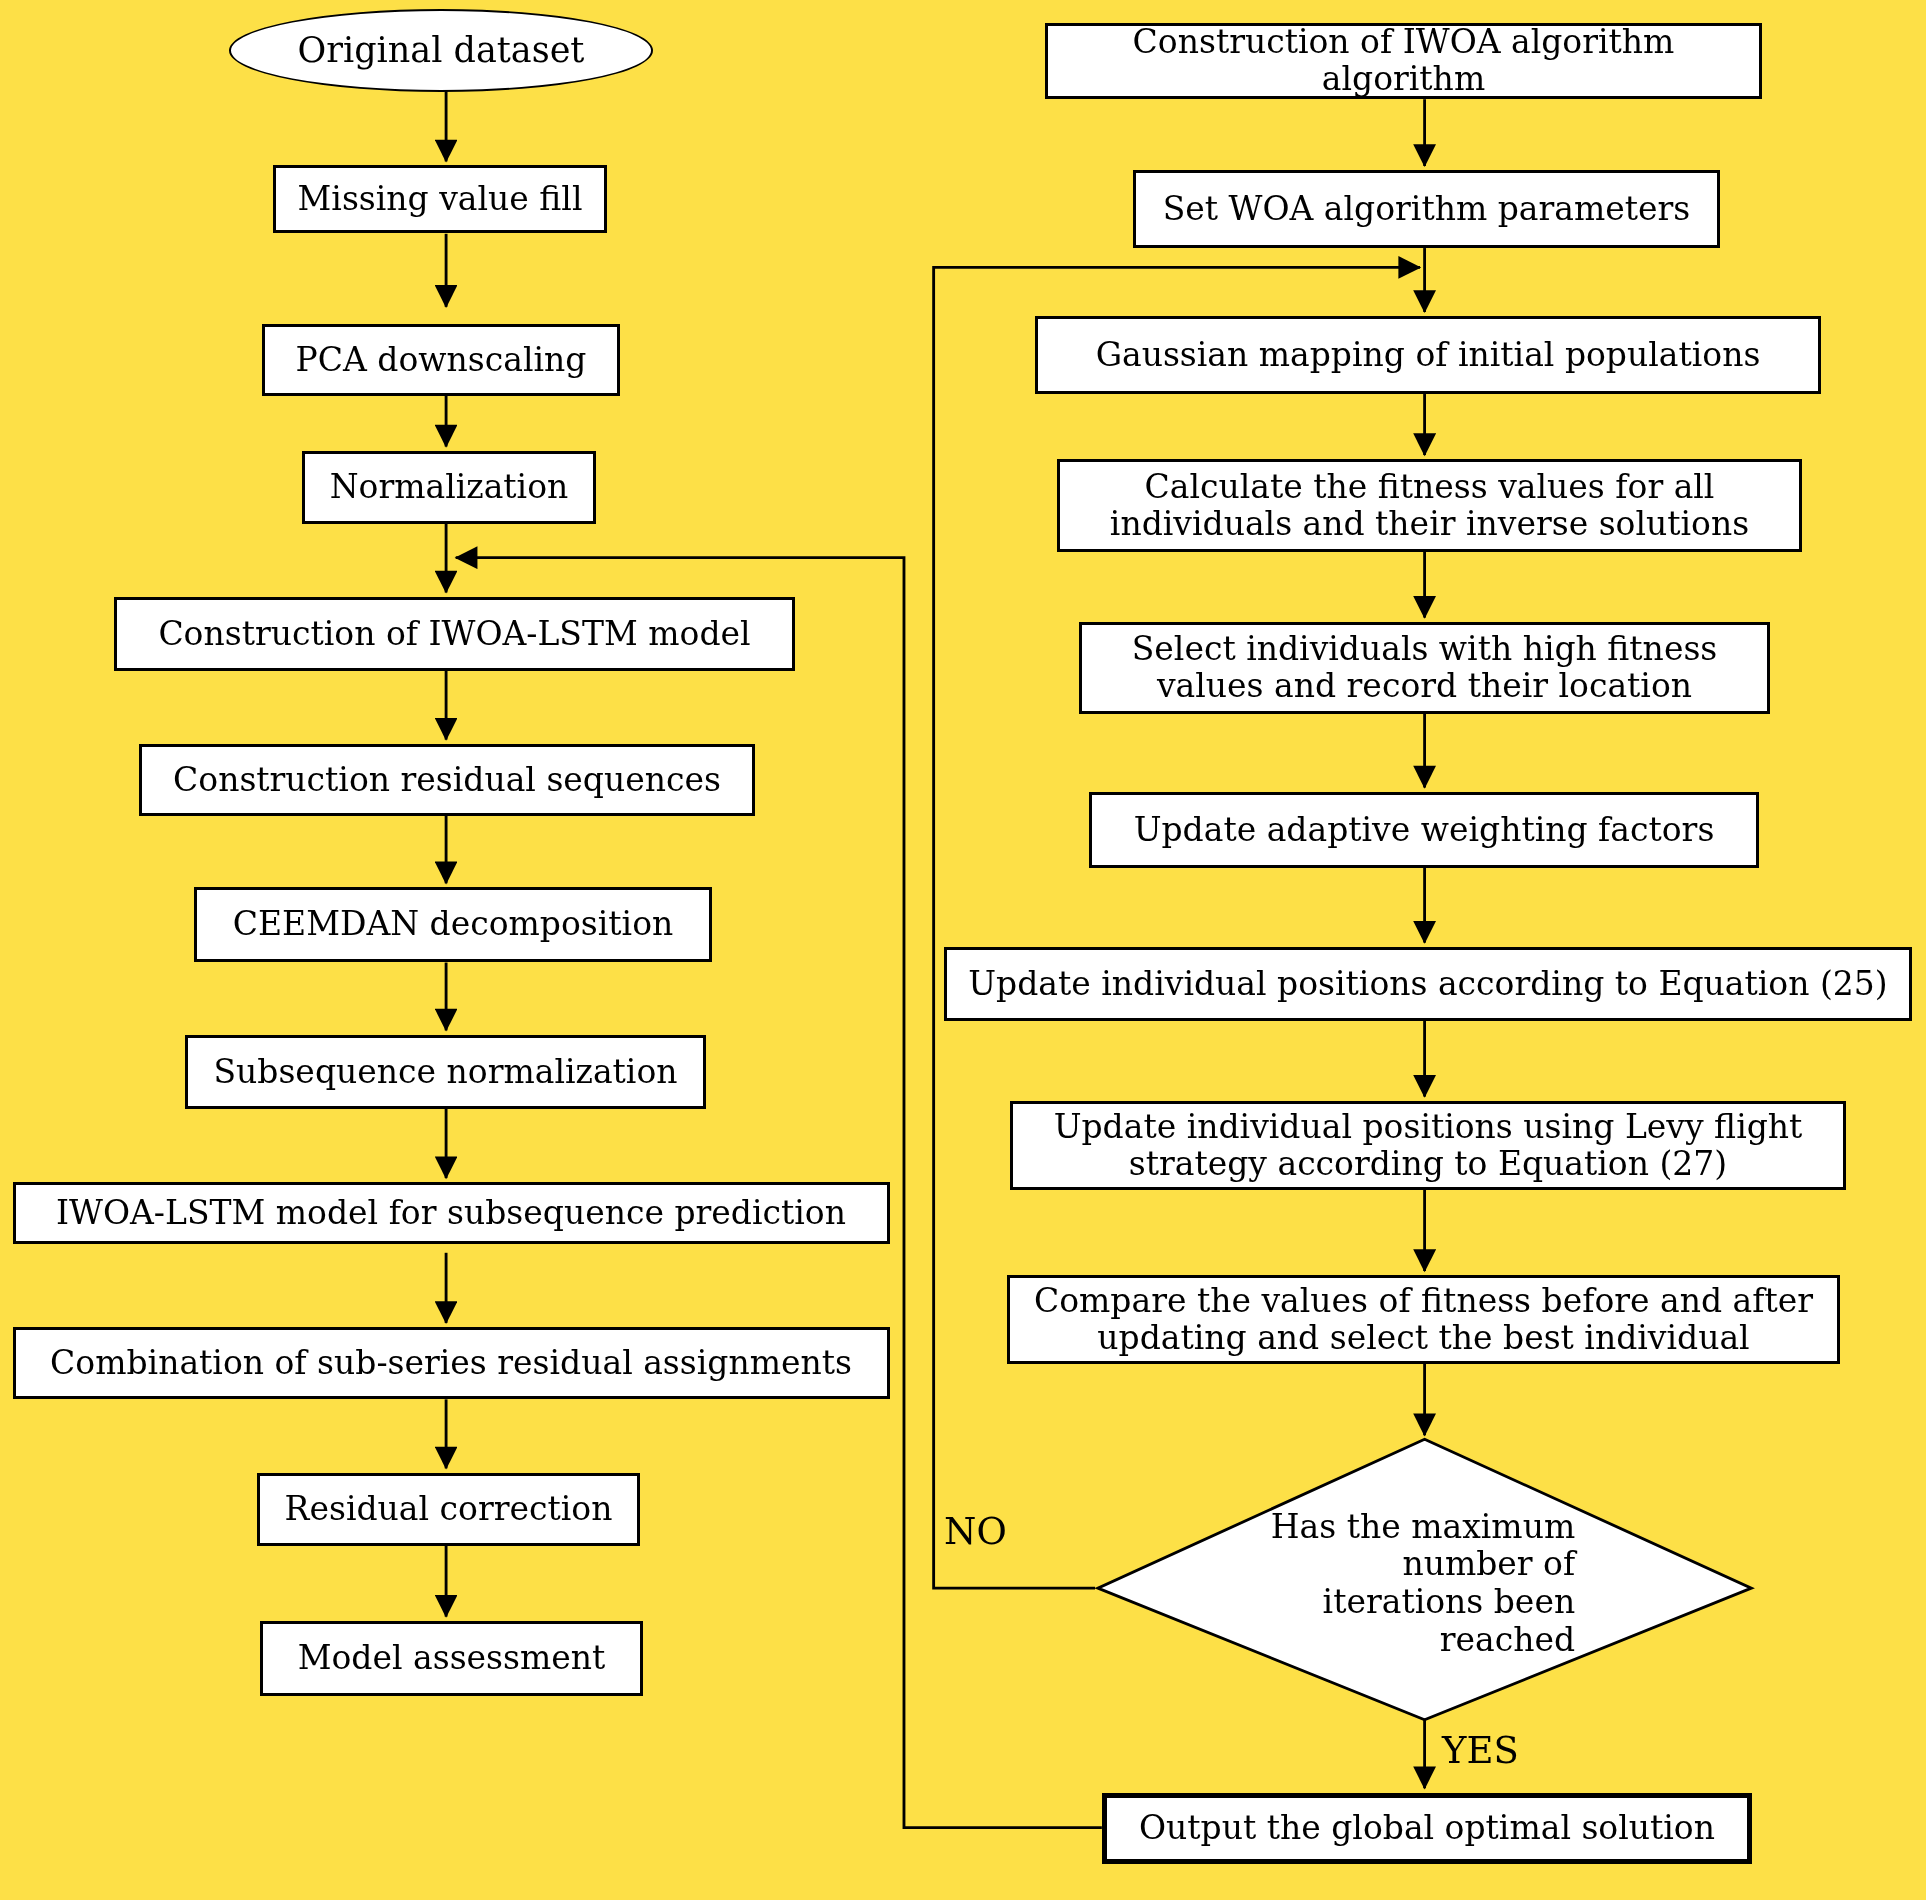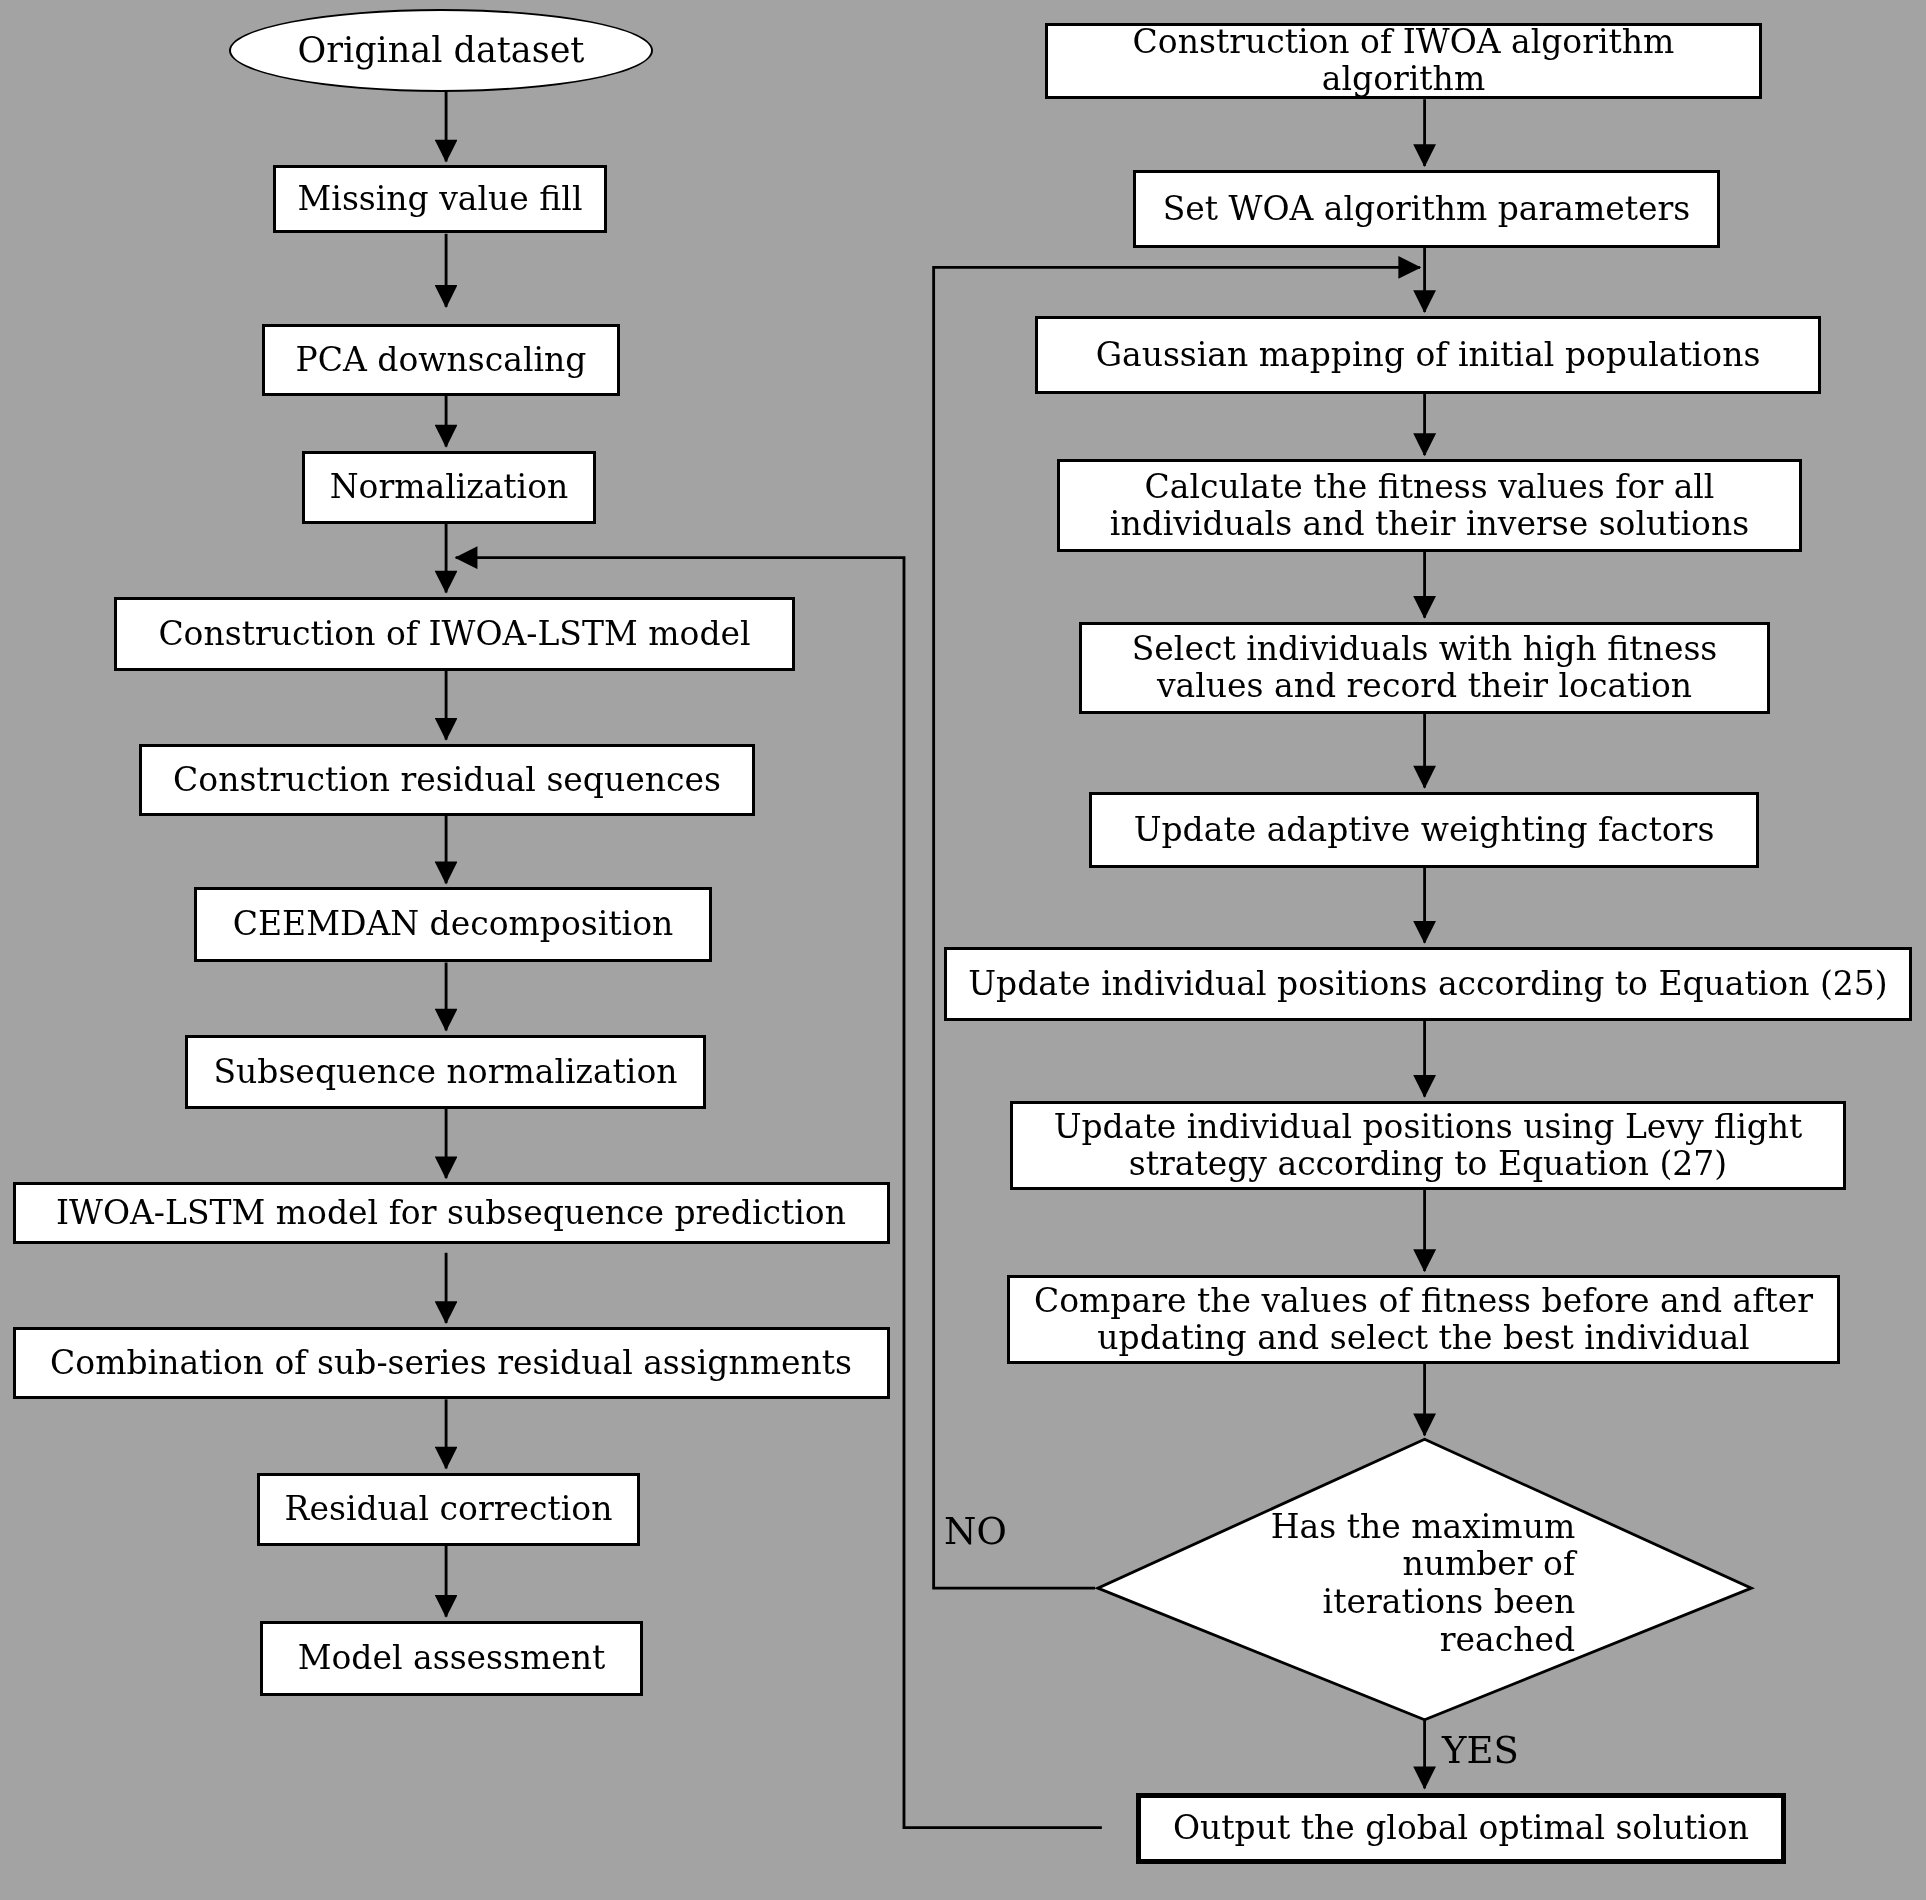--- a/index.html
+++ b/index.html
@@ -1,20 +1,20 @@
 <!DOCTYPE html>
 <html style="font-size:9px"><head>
 <meta charset="utf-8">
 <style>
   html,body{margin:0;padding:0;background:#ffffff;}
   .canvas{
     position:relative;
     width:1926px;
     height:1900px;
-    background:#a3a3a3;
+    background:#fde047;
     font-family:"DejaVu Serif","Liberation Serif",serif;
     color:#000000;
     overflow:hidden;
   }
   .connectors{
     position:absolute;
     left:0;top:0;
     width:1926px;height:1900px;
   }
   .node{
@@ -28,21 +28,21 @@
     text-align:center;
     font-size:33px;
     line-height:1.12;
     white-space:pre-line;
     padding:0 4.6px;
   }
   .ellipse{
     border-radius:50%;
     border-width:2.9px;
   }
-  .thick{border-width:5.1px;margin-left:34px;}
+  .thick{border-width:5.1px;}
   .freefloat{
     position:absolute;
     background:transparent;
     border:none;
     display:flex;
     align-items:center;
     justify-content:center;
     text-align:right;
     font-size:33px;
     line-height:1.14;

